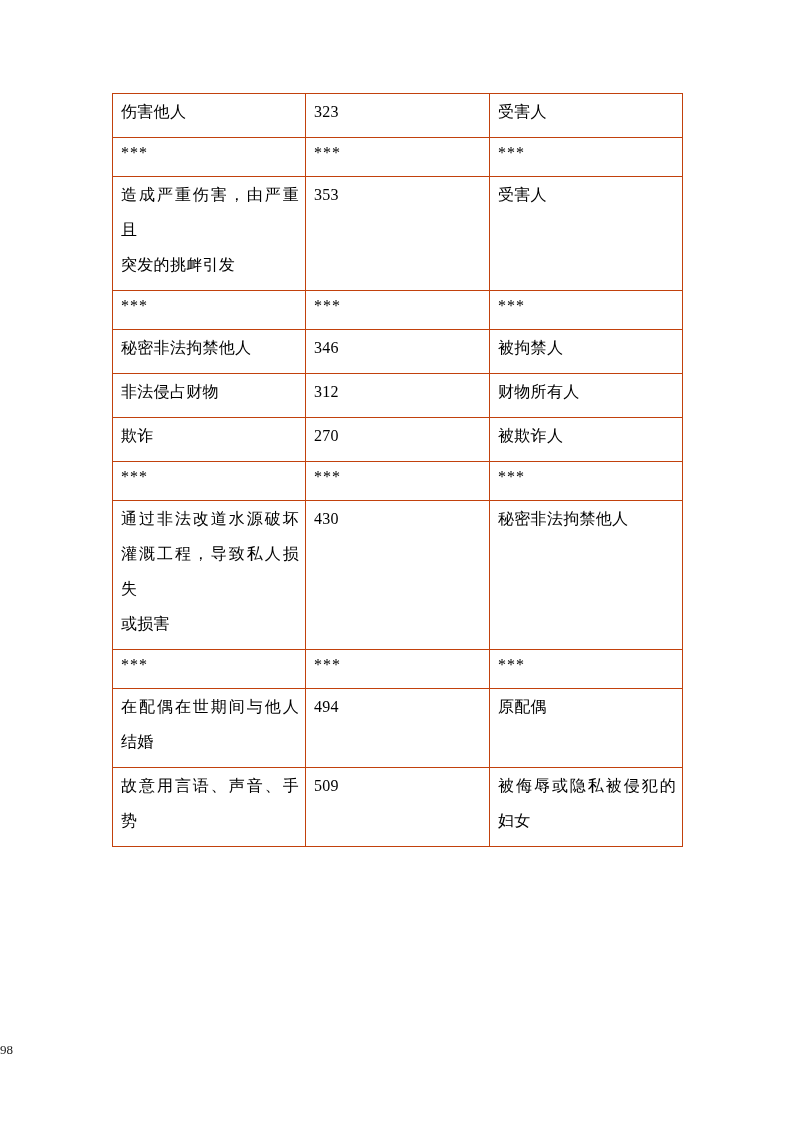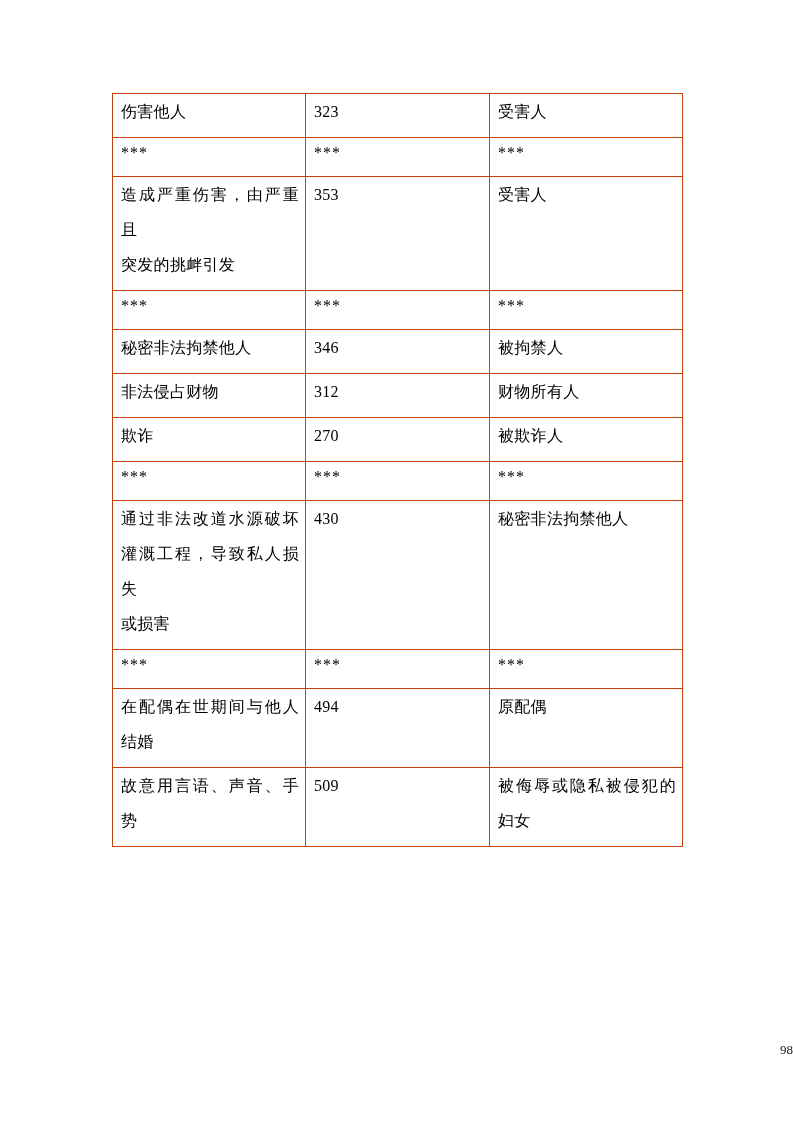--- a/index.html
+++ b/index.html
@@ -50,21 +50,21 @@
   }
   tr.star .line {
     line-height: 30px;
     letter-spacing: 1px;
   }
   .page-number {
     position: absolute;
     top: 1042px;
     left: 0;
     width: 793px;
-    text-align: right;
+    text-align: left;
     font-size: 13px;
     color: #1a1a1a;
   }
 </style>
 </head>
 <body>
 
 <div class="doc-page">
   <table class="doc-table">
     <colgroup>

